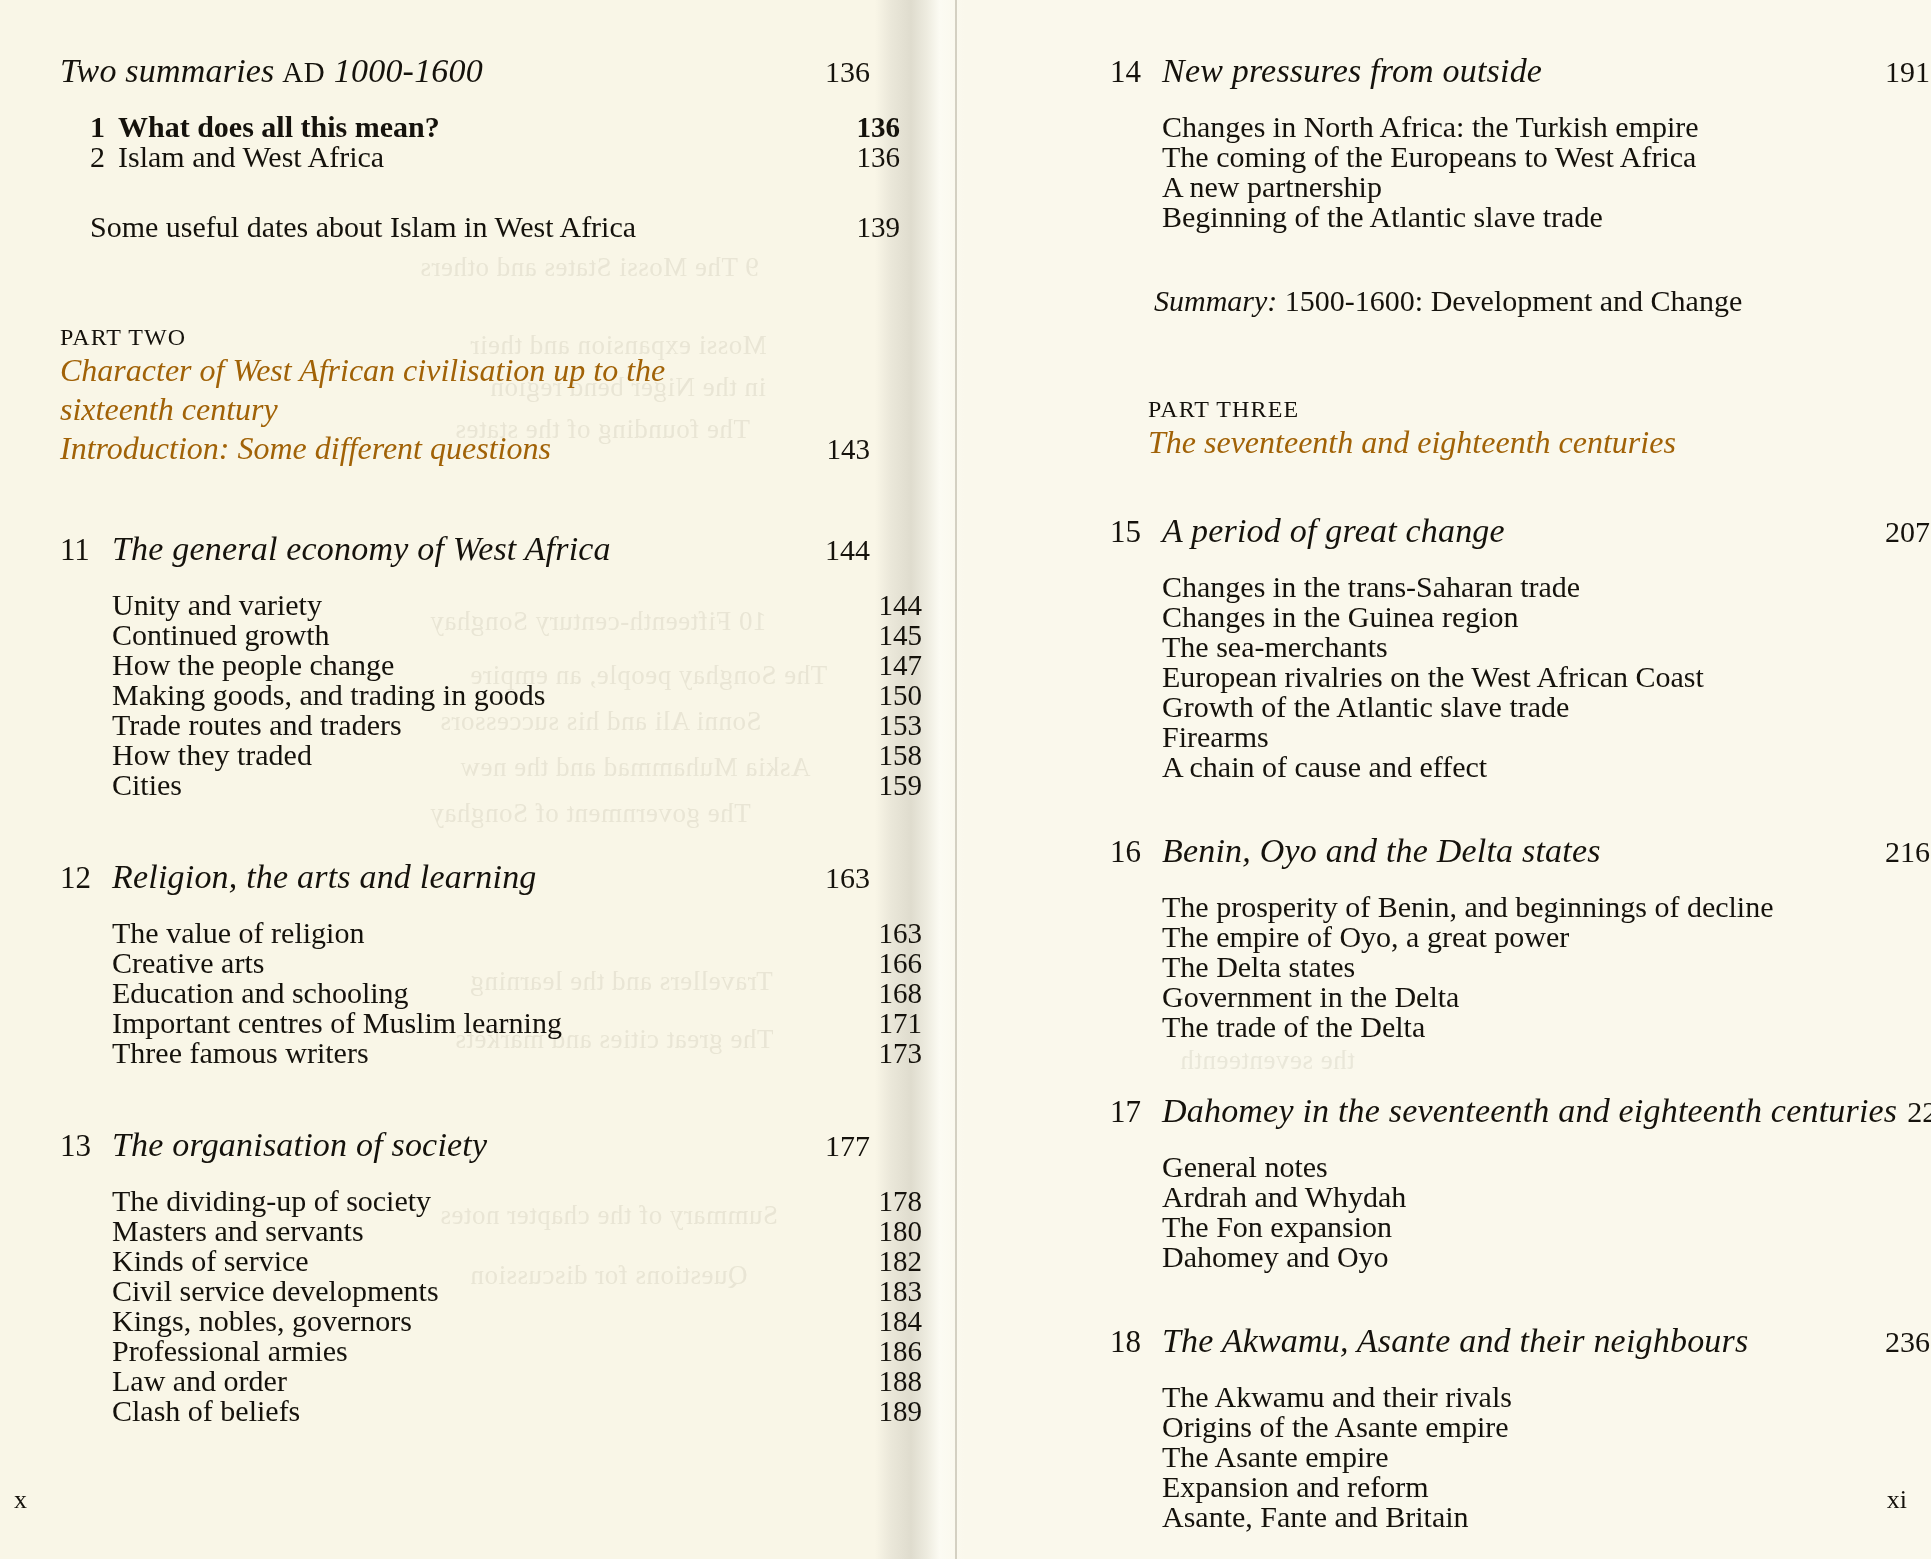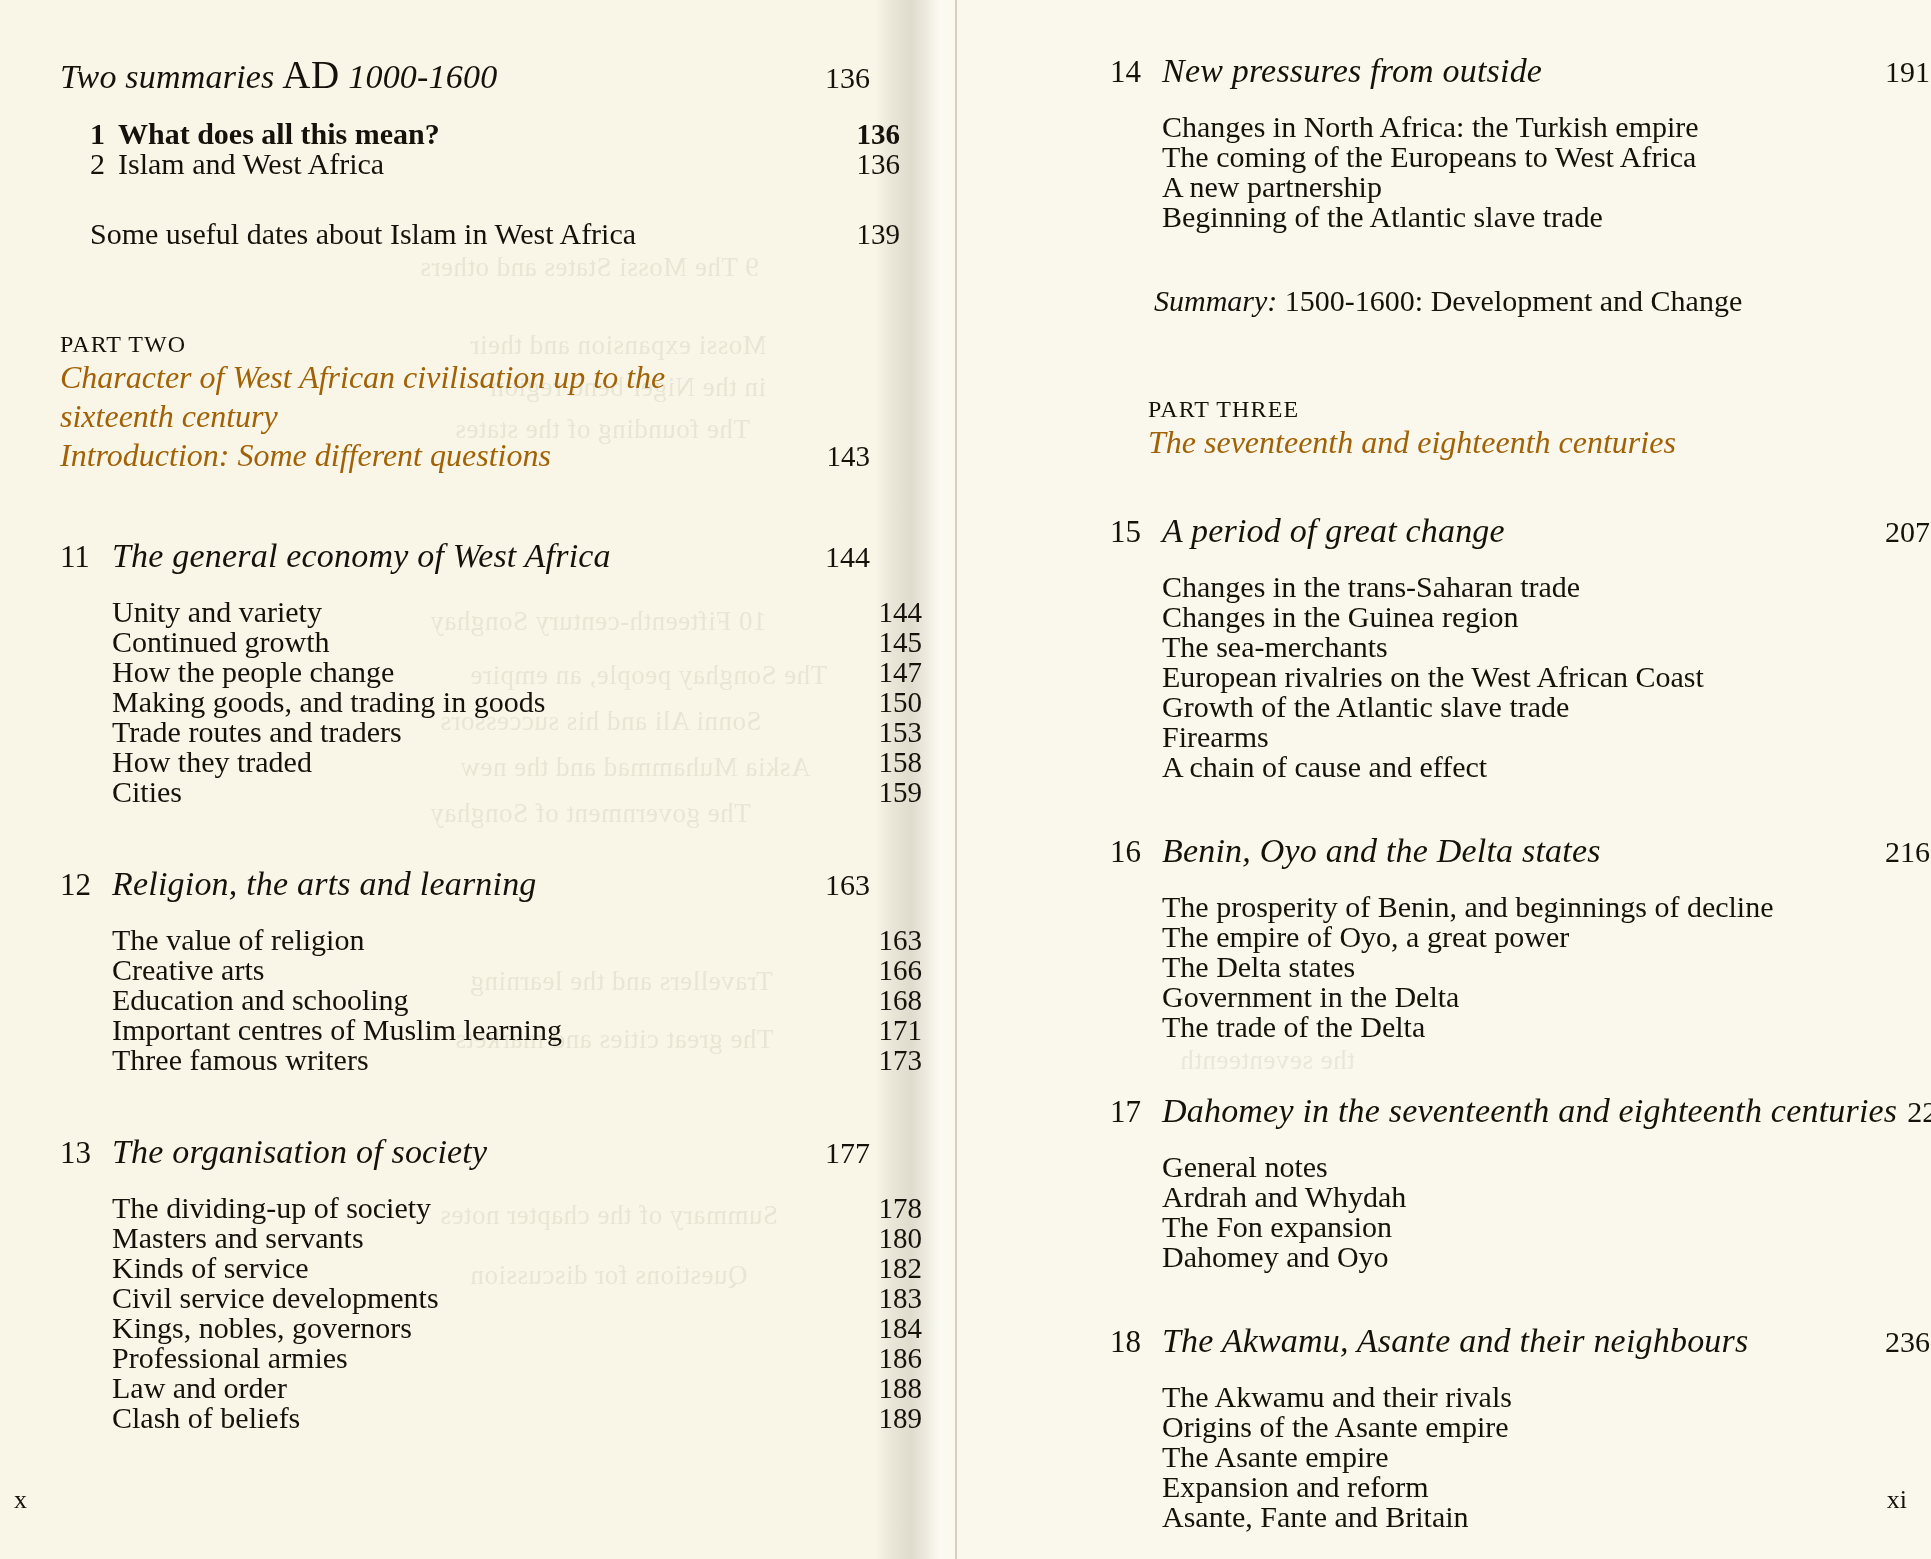--- a/index.html
+++ b/index.html
@@ -193,21 +193,21 @@
   <div class="bleed" style="left:440px; top:1200px;">Summary of the chapter notes</div>
   <div class="bleed" style="left:470px; top:1260px;">Questions for discussion</div>
   <div class="bleed" style="left:1180px; top:1045px;">the seventeenth</div>
 
   <div class="content">
 
     <div class="col col-left">
 
       <div class="row chapter">
         <div class="label">
-          <span style="">Two summaries</span><span style="font-style:normal;font-size:30px;"> </span><span style="font-style:normal;font-size:39px;letter-spacing:0.5px;">AD</span><span style="font-style:normal;"> </span><span style="font-style:italic">1000-1600</span>
+          <span style="">Two summaries</span><span style="font-style:normal;font-size:30px;"> </span><span style="font-style:normal;font-size:29px;letter-spacing:0.5px;">AD</span><span style="font-style:normal;"> </span><span style="font-style:italic">1000-1600</span>
         </div>
         <div class="page-no">136</div>
       </div>
 
       <div class="spacer-sm"></div>
 
       <div class="row sub numlist" style="padding-left:30px;font-weight:bold;">
         <div class="label">
           <span class="idx">1</span><span>What does all this mean?</span>
         </div>

